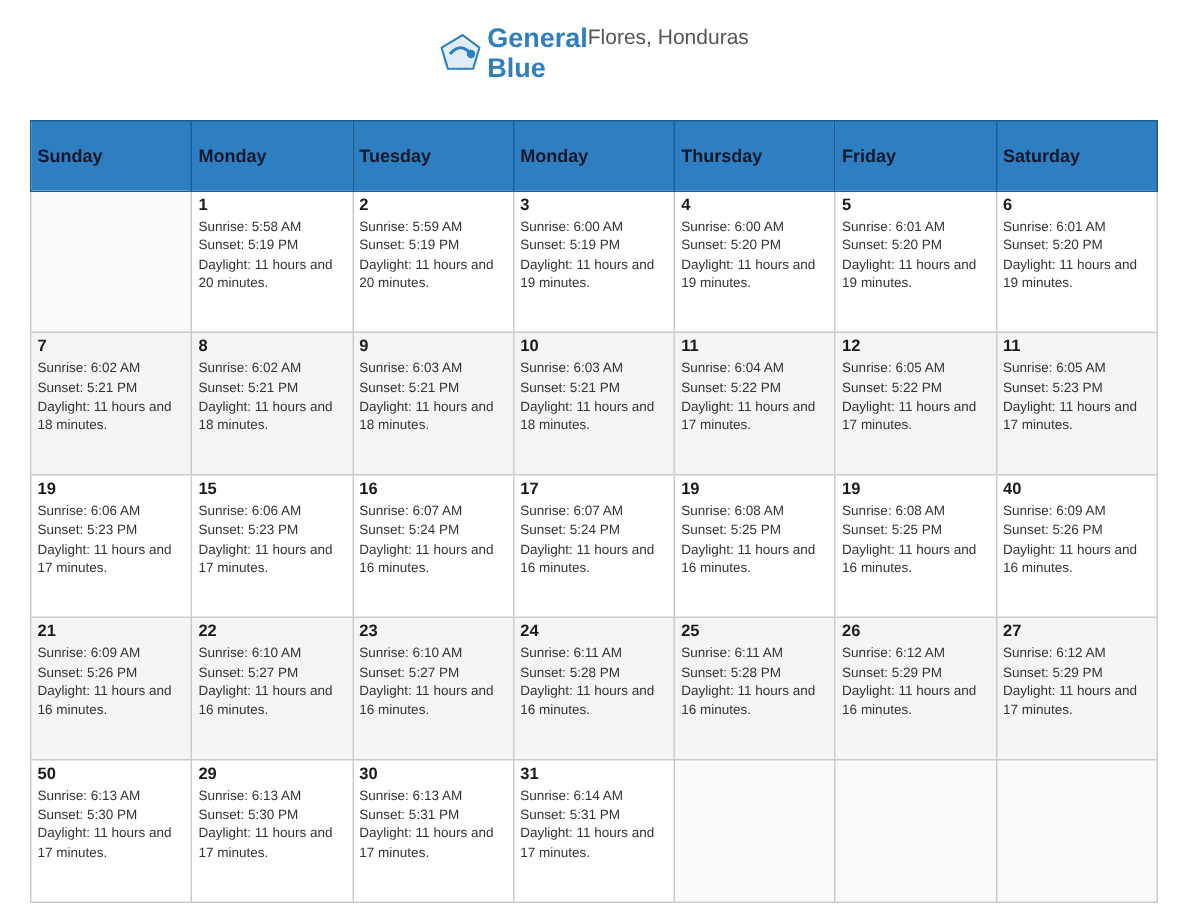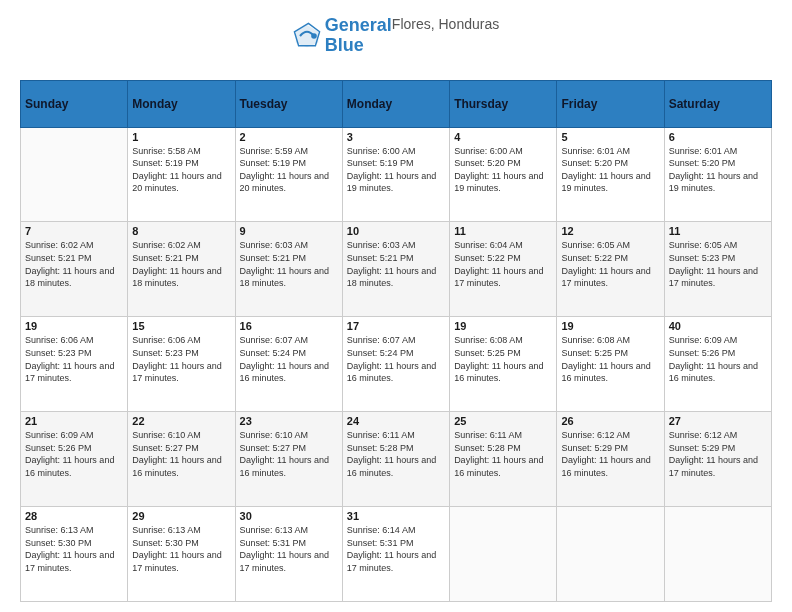--- a/index.html
+++ b/index.html
@@ -243,21 +243,21 @@
             <span class="day-number">26</span>
             <div class="day-info">Sunrise: 6:12 AM<br>Sunset: 5:29 PM<br>Daylight: 11 hours and 16 minutes.</div>
           </td>
           <td>
             <span class="day-number">27</span>
             <div class="day-info">Sunrise: 6:12 AM<br>Sunset: 5:29 PM<br>Daylight: 11 hours and 17 minutes.</div>
           </td>
         </tr>
         <tr>
           <td>
-            <span class="day-number">28</span>
+            <span class="day-number">50</span>
             <div class="day-info">Sunrise: 6:13 AM<br>Sunset: 5:30 PM<br>Daylight: 11 hours and 17 minutes.</div>
           </td>
           <td>
             <span class="day-number">29</span>
             <div class="day-info">Sunrise: 6:13 AM<br>Sunset: 5:30 PM<br>Daylight: 11 hours and 17 minutes.</div>
           </td>
           <td>
             <span class="day-number">30</span>
             <div class="day-info">Sunrise: 6:13 AM<br>Sunset: 5:31 PM<br>Daylight: 11 hours and 17 minutes.</div>
           </td>

